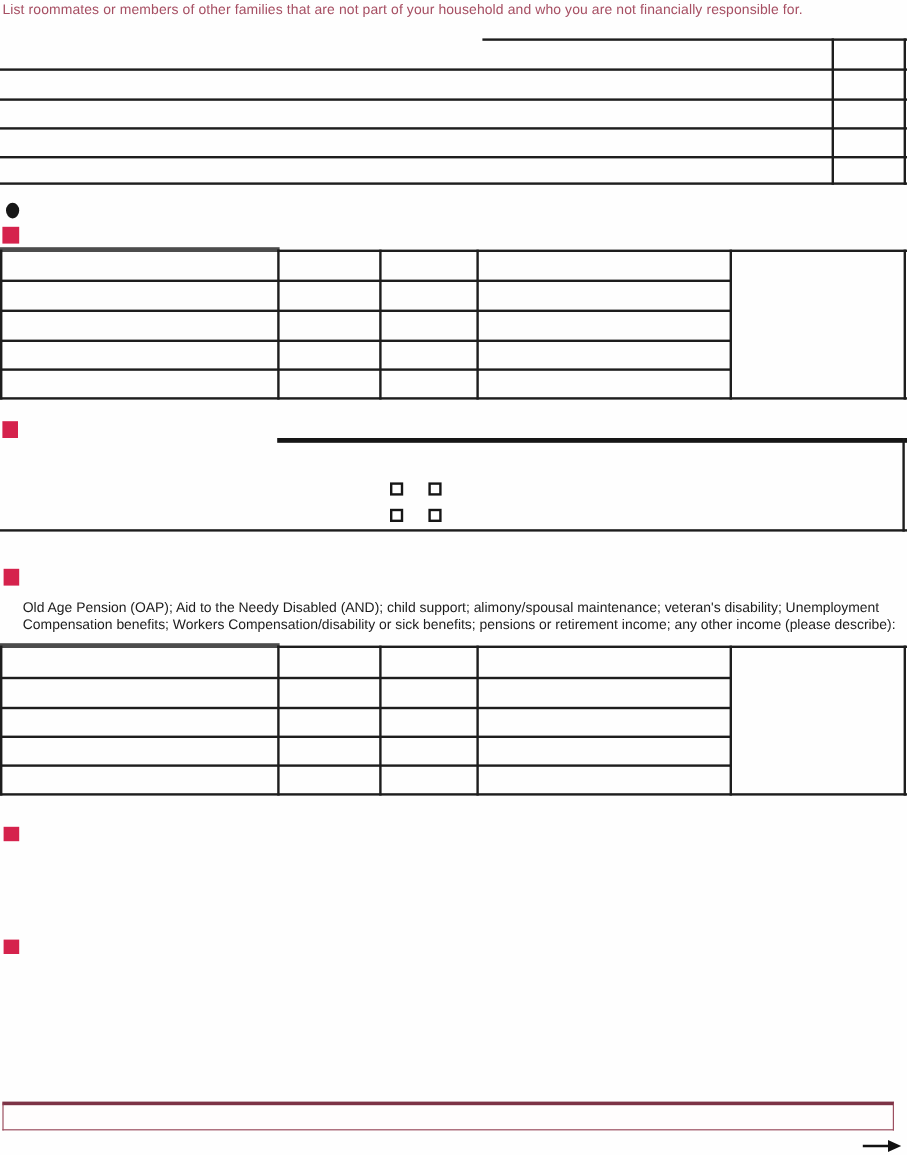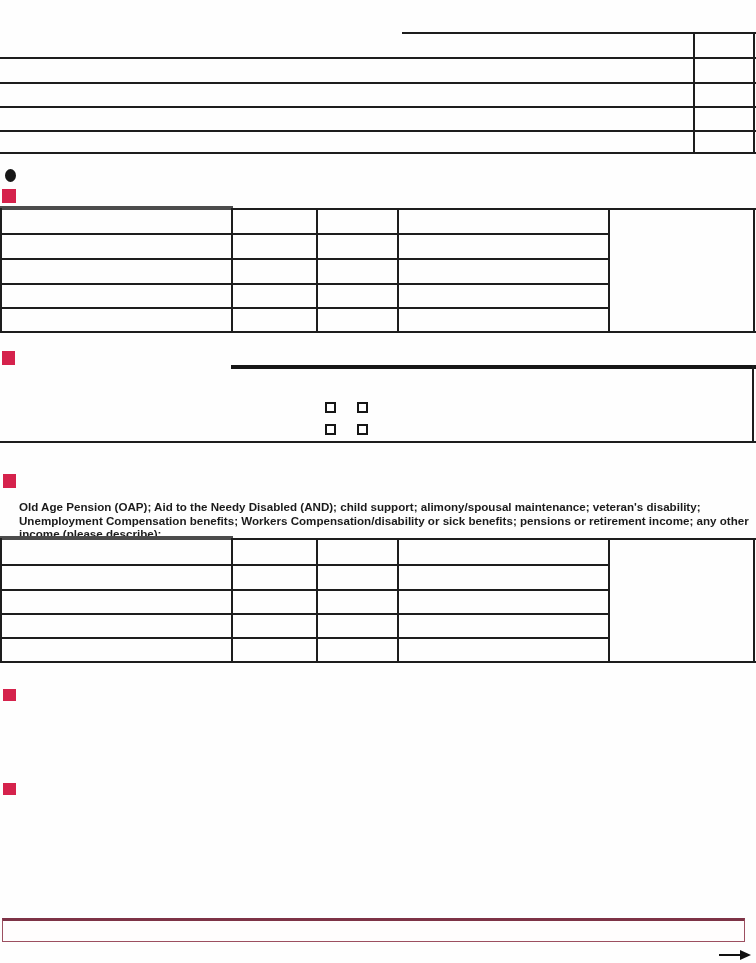--- a/index.html
+++ b/index.html
@@ -14,32 +14,33 @@
   .thick-black{position:absolute;background:#161616;height:4px;}
   .redsq{position:absolute;width:13px;height:13px;background:#d5224c;}
   .bullet{position:absolute;width:11px;height:13px;background:#171717;border-radius:50%;}
   .cb{position:absolute;width:7px;height:7px;border:2px solid #161616;background:#ffffff;}
   .intro-text{
     position:absolute;left:2px;top:2px;width:750px;
     font-size:11.6px;line-height:14px;color:#a64e62;letter-spacing:0.1px;
   }
   .income-text{
     position:absolute;left:19px;top:500px;width:730px;
-    font-size:11.6px;line-height:13.5px;color:#1b1b1b;font-weight:bold;
+    font-size:11.6px;line-height:13.5px;color:#1b1b1b;
   }
   .notice-box{
     position:absolute;left:2px;top:918px;width:741px;height:20px;
     background:#fffdfd;border:1px solid #9c4f60;border-top:3px solid #7d3346;
   }
 </style>
 </head>
 <body>
 
 <div id="page">
 
+  <div class="intro-text">List roommates or members of other families that are not part of your household and who you are not financially responsible for.</div>
 
   <div>
     <div class="hl" style="left:402px;top:32px;width:354px;"></div>
     <div class="hl" style="left:0px;top:57px;width:756px;"></div>
     <div class="hl" style="left:0px;top:82px;width:756px;"></div>
     <div class="hl" style="left:0px;top:106px;width:756px;"></div>
     <div class="hl" style="left:0px;top:130px;width:756px;"></div>
     <div class="hl" style="left:0px;top:152px;width:756px;"></div>
     <div class="vl" style="left:693px;top:32px;height:122px;"></div>
     <div class="vl" style="left:753px;top:32px;height:122px;"></div>

